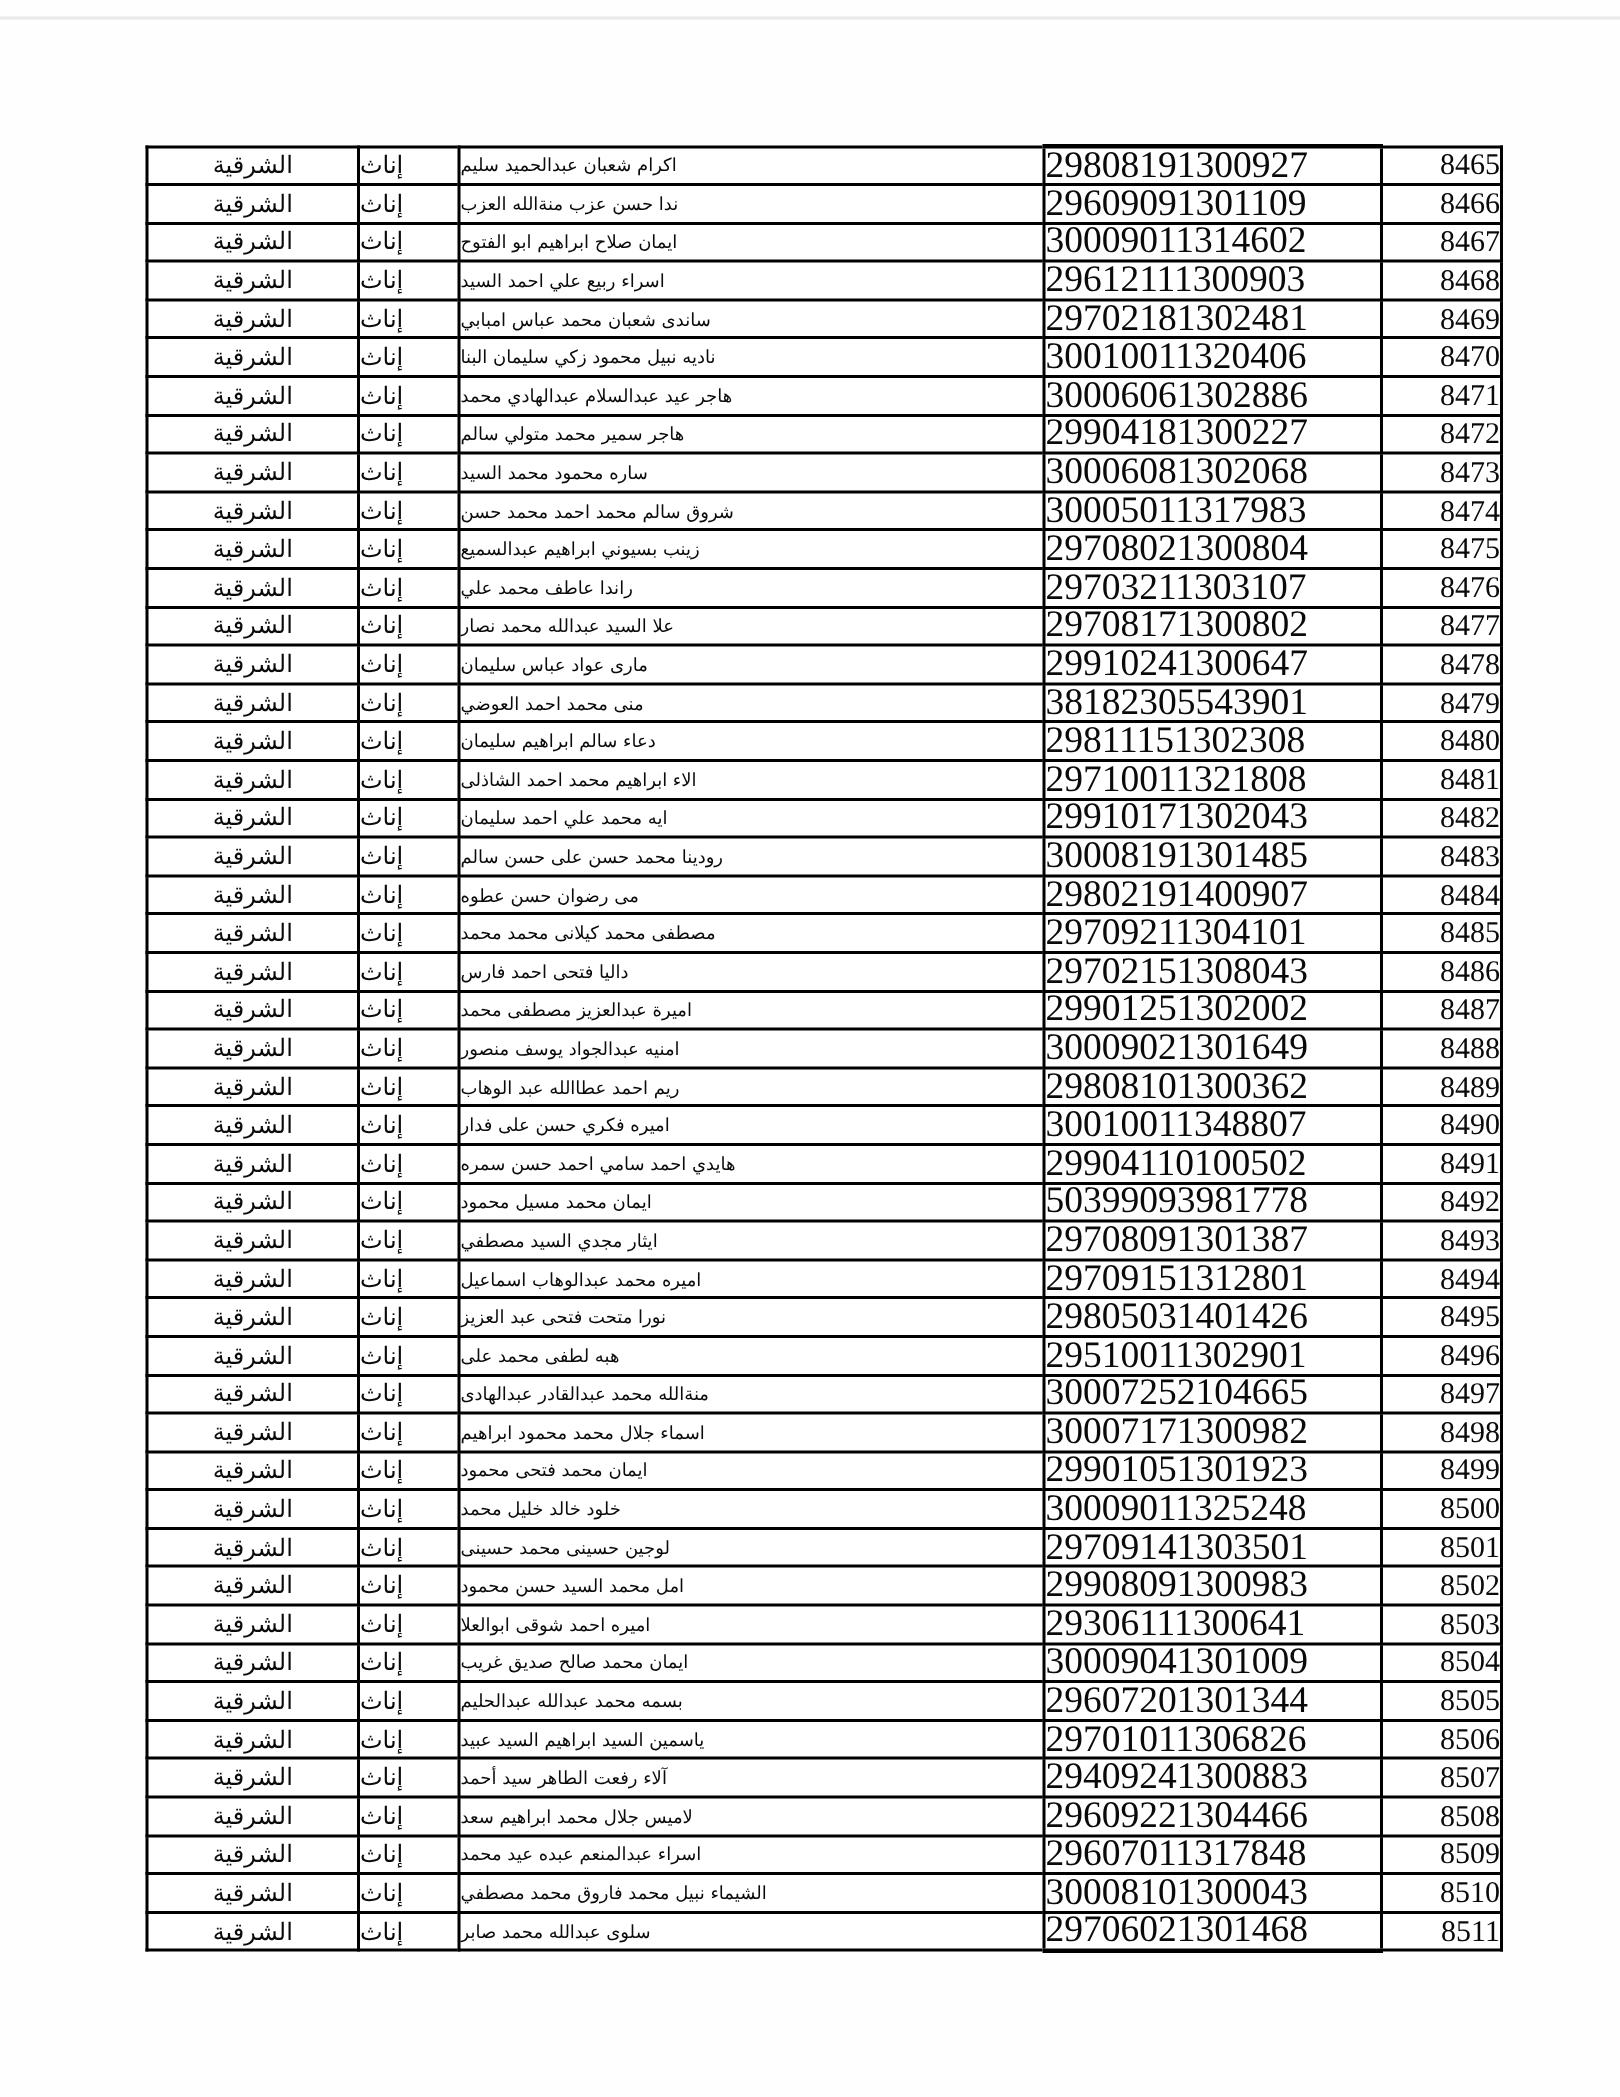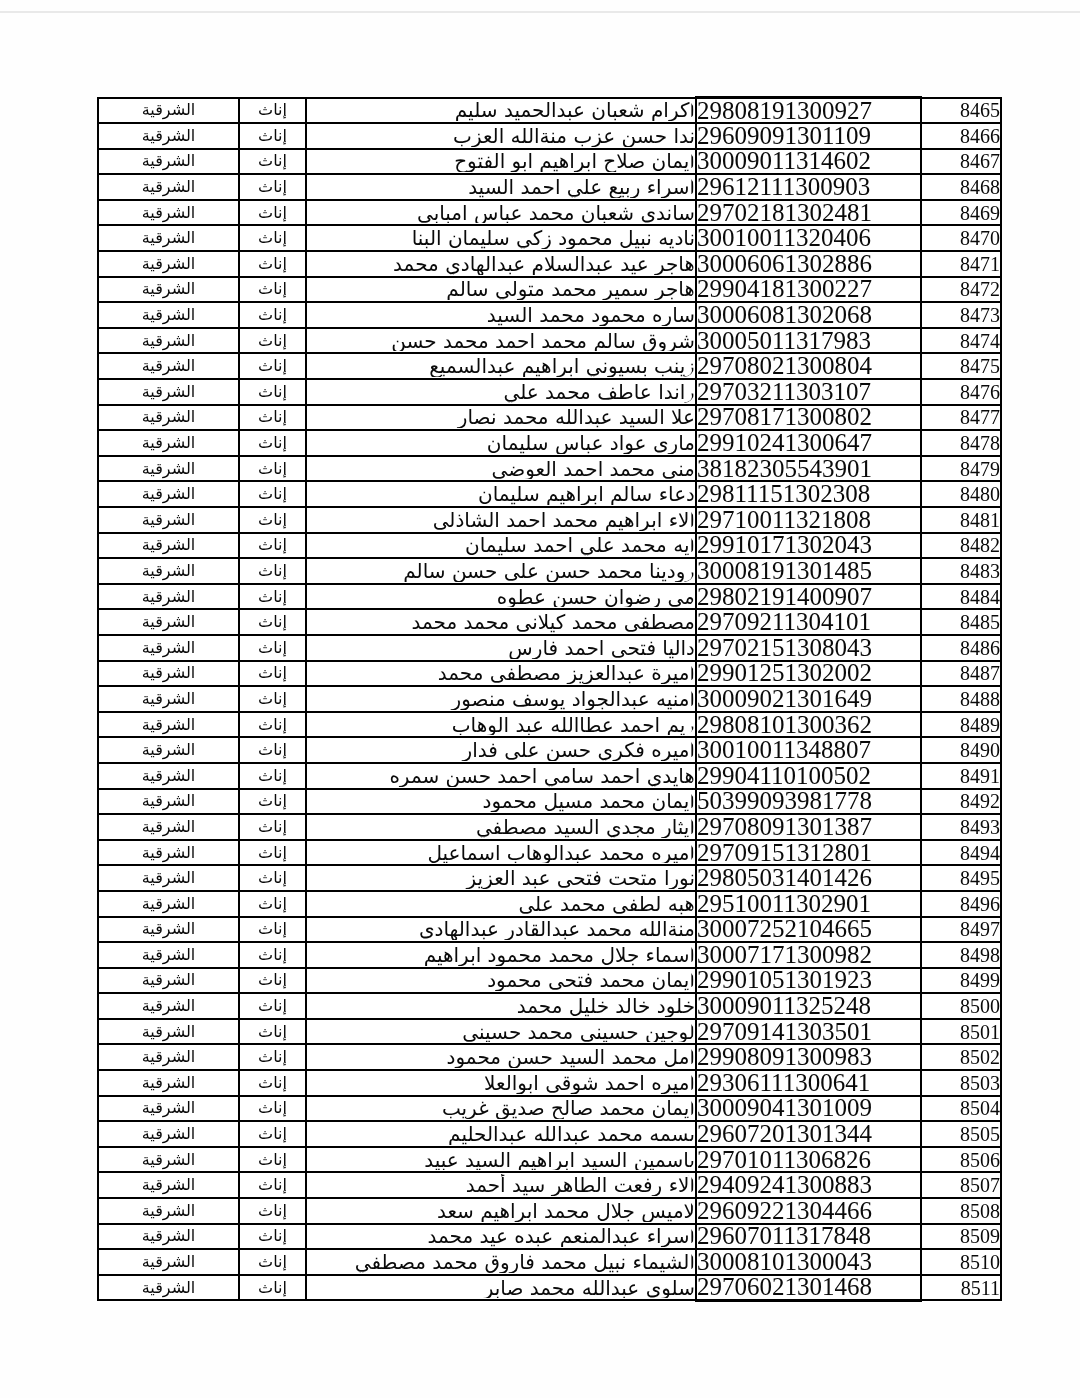--- a/index.html
+++ b/index.html
@@ -59,29 +59,28 @@
     border-left-width: 3px;
     text-align: left;
     padding-left: 8px;
     font-family: "Liberation Serif", "DejaVu Serif", serif;
     font-size: 25px;
     line-height: 22px;
   }
   tr:first-child td.c-id { border-top-width: 3px; }
   tr:last-child  td.c-id { border-bottom-width: 3px; }
   td.c-name {
-    text-align: right;
+    text-align: left;
     padding-right: 3px;
     font-family: "DejaVu Sans", sans-serif;
-    font-size: 20px;
+    font-size: 12px;
     line-height: 22px;
-    border-radius: 12px;
   }
   td.c-gender {
-    text-align: center;
+    text-align: left;
     padding-right: 6px;
     font-family: "DejaVu Sans", sans-serif;
     font-size: 16px;
     line-height: 22px;
   }
   td.c-region {
     text-align: center;
     padding-right: 9px;
     font-family: "DejaVu Sans", sans-serif;
     font-size: 16px;

